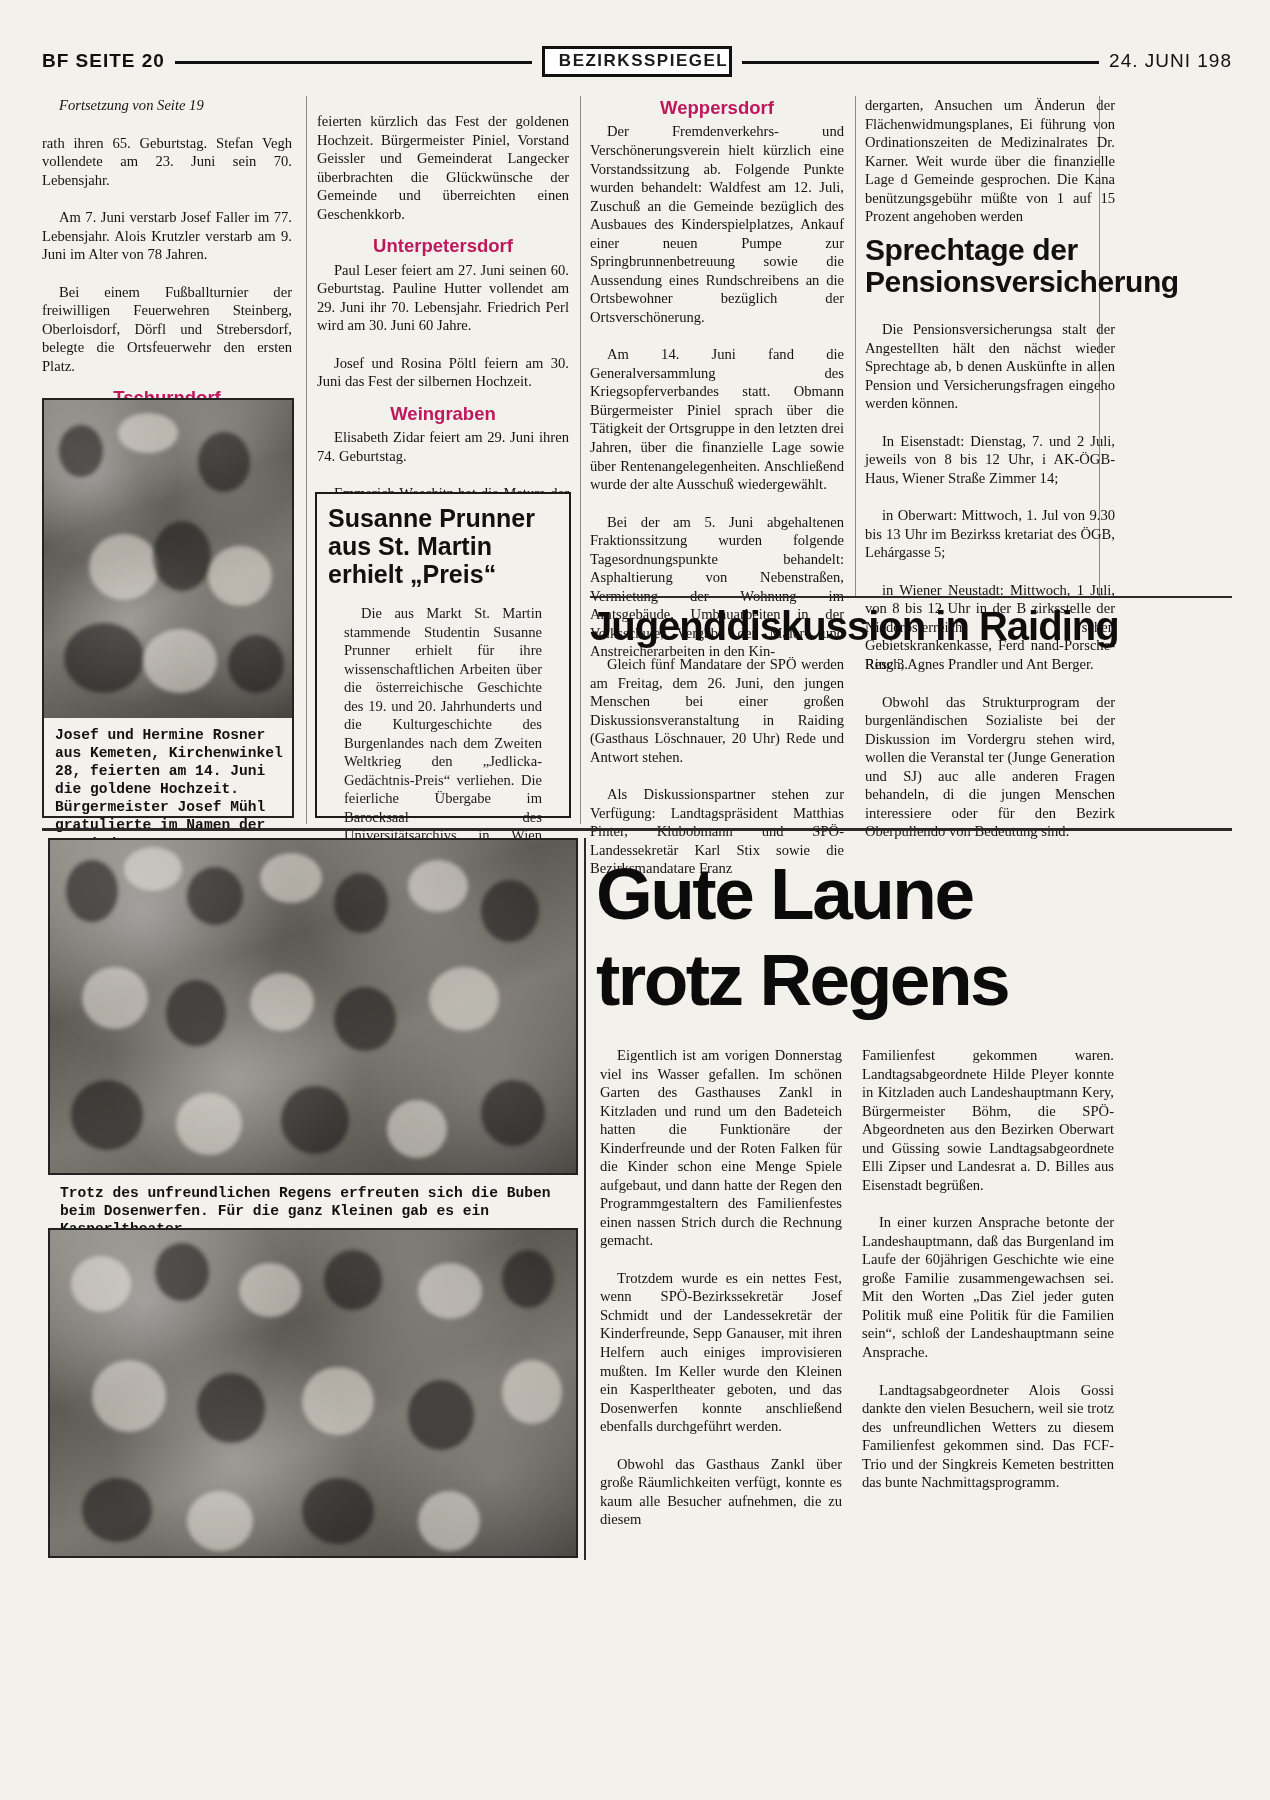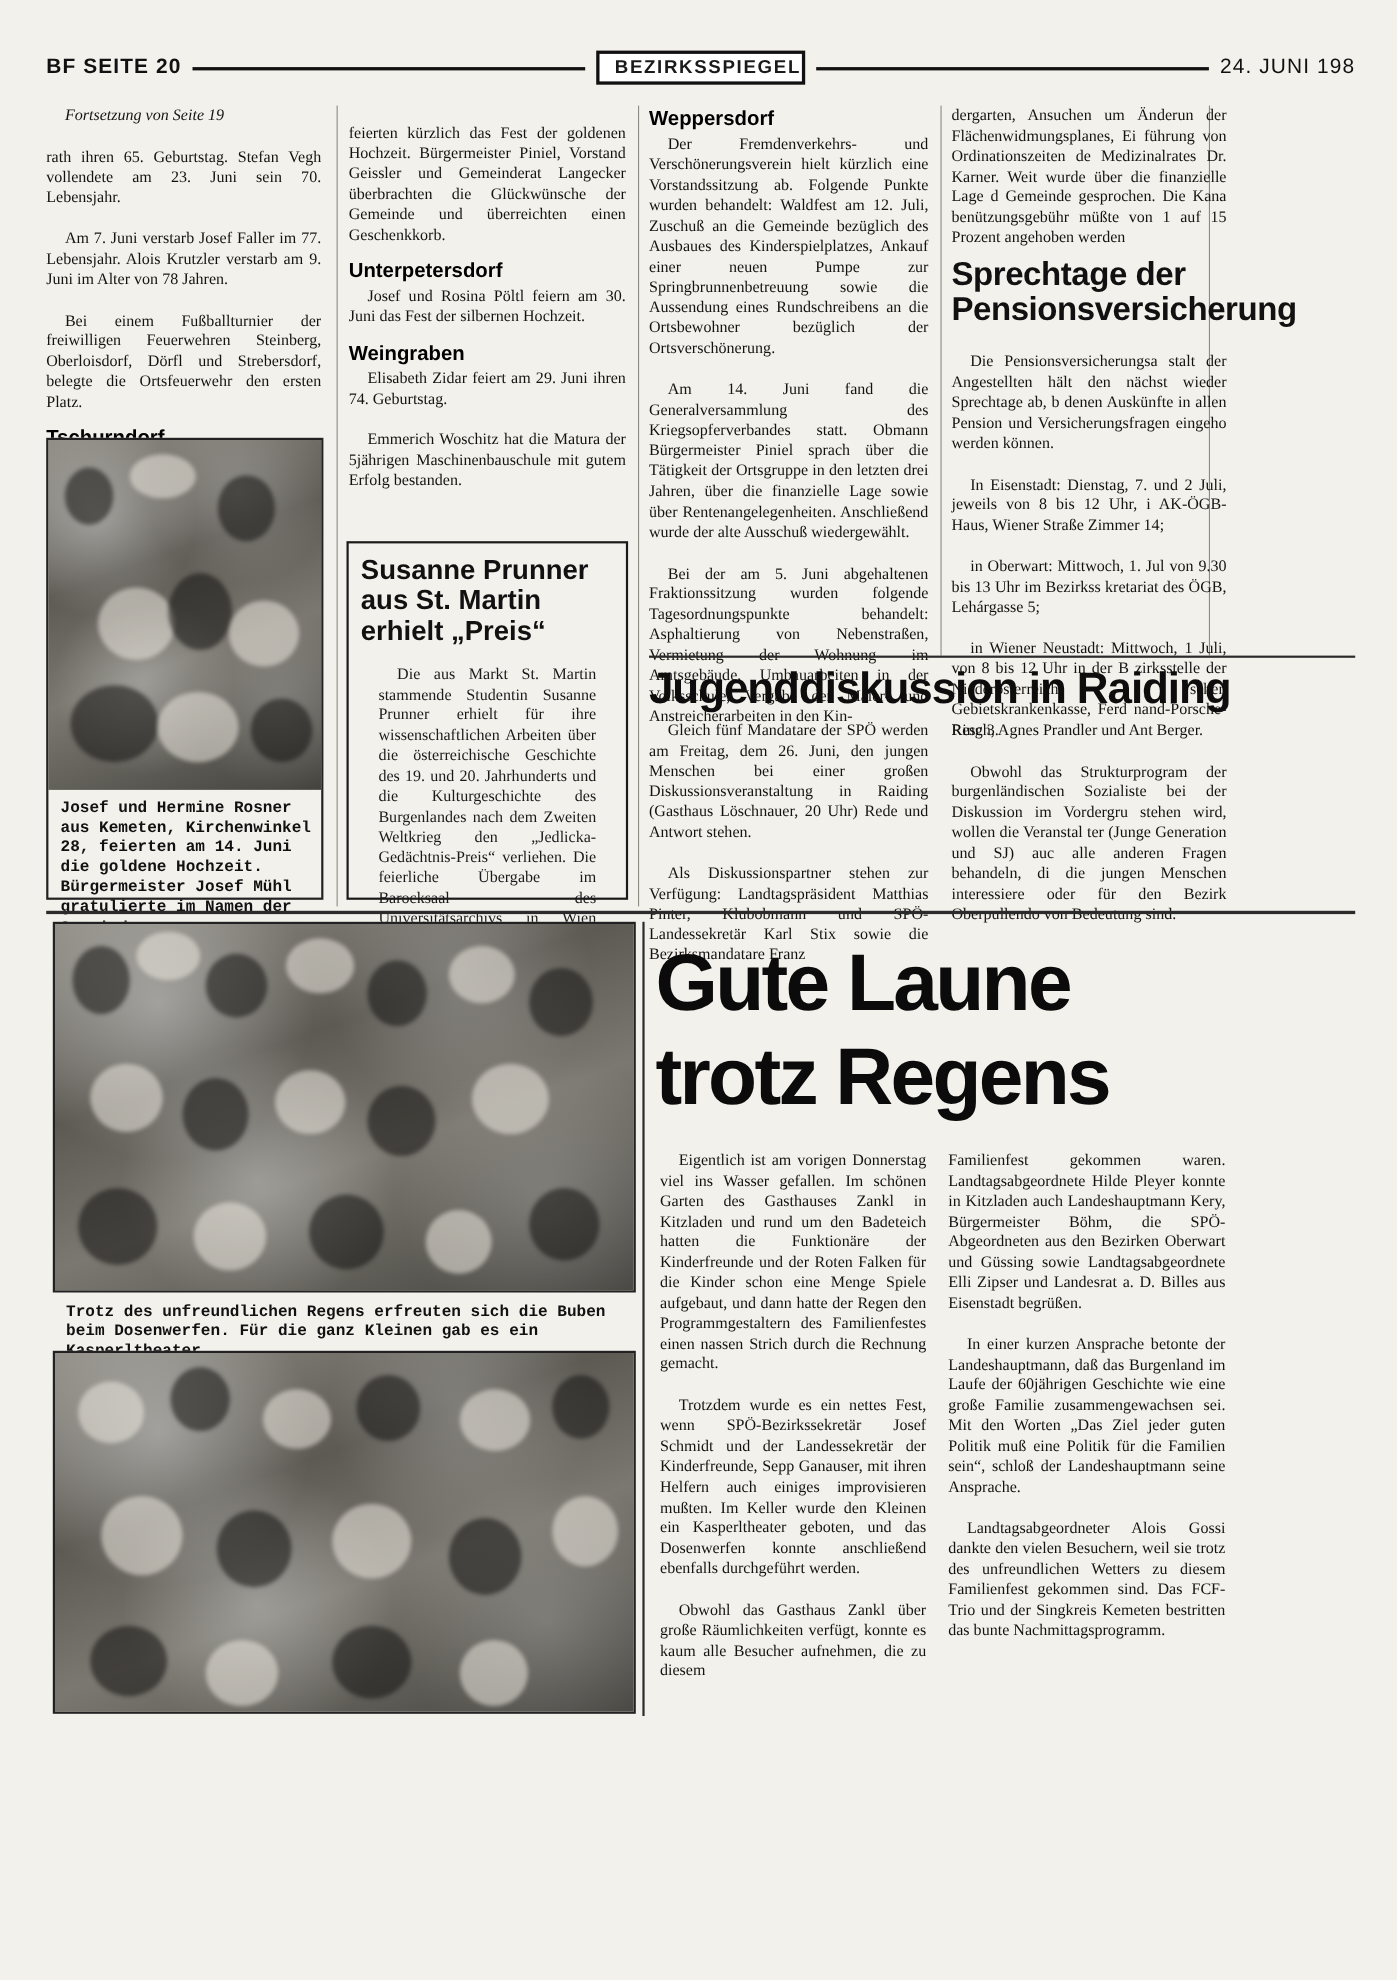--- a/index.html
+++ b/index.html
@@ -83,22 +83,22 @@
     font-style: italic;
     text-indent: 0;
     margin-bottom: 1px;
   }
   h3.sub {
     font-family: "Liberation Sans", sans-serif;
     font-size: 18.5px;
     font-weight: bold;
     margin: 11px 0 3px 0;
     letter-spacing: 0px;
-    color: #000000;
-    text-align: left;
+    color: #be185d;
+    text-align: center;
   }
   h3.sub.first { margin-top: 0; }
 
   
   .vrule {
     position: absolute;
     width: 1px;
     background: #8d8a84;
   }
 
@@ -245,20 +245,21 @@
         <span class="light" style="left:40%; top:72%; width:74px; height:64px;"></span>
         <span style="left:74%; top:74%; width:56px; height:58px;"></span>
       </div>
     </div>
     <div class="caption" style="left:11px; top:326px; width:228px;">Josef und Hermine Rosner aus Kemeten, Kirchenwinkel 28, feierten am 14. Juni die goldene Hochzeit. Bürgermeister Josef Mühl gratulierte im Namen der Gemeinde.</div>
   </div>
 
   <div class="col" style="left:317px; top:112px; width:252px;">
     <p class="noindent">feierten kürzlich das Fest der goldenen Hochzeit. Bürgermeister Piniel, Vorstand Geissler und Gemeinderat Langecker überbrachten die Glückwünsche der Gemeinde und überreichten einen Geschenkkorb.</p>
     <h3 class="sub">Unterpetersdorf</h3>
+    <p>Paul Leser feiert am 27. Juni seinen 60. Geburtstag. Pauline Hutter vollendet am 29. Juni ihr 70. Lebensjahr. Friedrich Perl wird am 30. Juni 60 Jahre.</p>
     <p>Josef und Rosina Pöltl feiern am 30. Juni das Fest der silbernen Hochzeit.</p>
     <h3 class="sub">Weingraben</h3>
     <p>Elisabeth Zidar feiert am 29. Juni ihren 74. Geburtstag.</p>
     <p>Emmerich Woschitz hat die Matura der 5jährigen Maschinenbauschule mit gutem Erfolg bestanden.</p>
   </div>
 
   <div class="boxed" style="left:315px; top:492px; width:256px; height:326px;">
     <h2>Susanne Prunner aus St. Martin erhielt „Preis“</h2>
     <p>Die aus Markt St. Martin stammende Studentin Susanne Prunner erhielt für ihre wissenschaftlichen Arbeiten über die österreichische Geschichte des 19. und 20. Jahrhunderts und die Kulturgeschichte des Burgenlandes nach dem Zweiten Weltkrieg den „Jedlicka-Gedächtnis-Preis“ verliehen. Die feierliche Übergabe im Barocksaal des Universitätsarchivs in Wien wurde von Minister Dr. Herta Firnberg vorgenommen.</p>
   </div>

